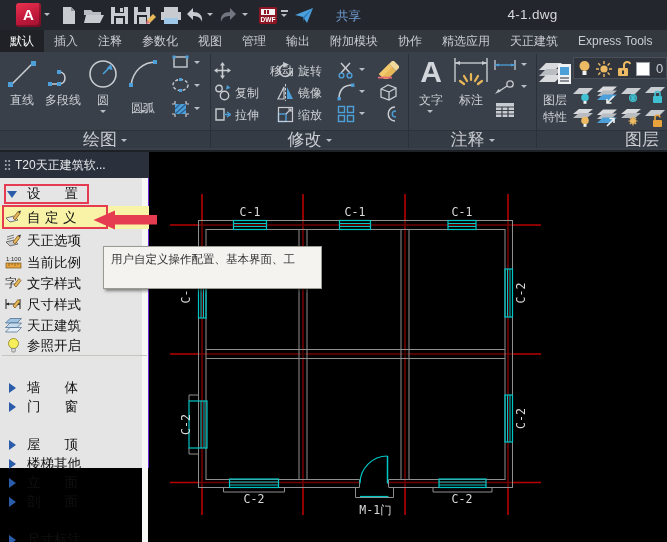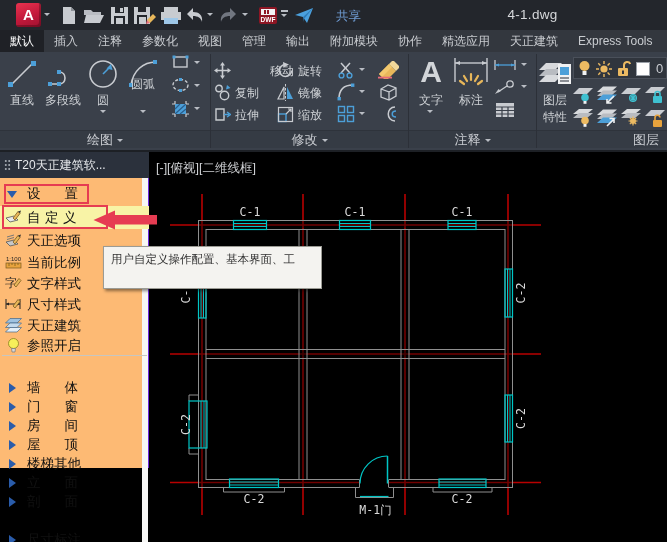--- a/index.html
+++ b/index.html
@@ -21,27 +21,27 @@
 
   
   #tabbar { left:0; top:30px; width:667px; height:22px; background:#33373e; display:flex; }
   .rtab { height:22px; line-height:22px; padding:0 10px; font-size:12px; color:#c9ccd0; white-space:nowrap; }
   .rtab.active { background:#1f2126; color:#ffffff; }
 
   
   #ribbon { left:0; top:52px; width:667px; height:100px; background:#3a404a; border-bottom:2px solid #1d2025; }
   .psep { top:2px; width:1px; height:94px; background:#2c3038; }
   .plabel-strip { top:78px; height:18px; background:rgba(0,0,0,.07); border-top:1px solid rgba(0,0,0,.12); }
-  .plabel { font-size:13px; color:#c9ccd1; line-height:18px; text-align:center; width:100%; }
+  .plabel { font-size:17px; color:#c9ccd1; line-height:18px; text-align:center; width:100%; }
   .plabel .pl-caret { display:inline-block; width:0; height:0; border:3.5px solid transparent; border-top-color:#b9bdc4; vertical-align:middle; margin-left:4px; margin-top:3px;}
   .btn-label { font-size:12px; color:#ced1d5; text-align:center; white-space:nowrap; }
   .caret-d { width:0; height:0; border:3.5px solid transparent; border-top-color:#b9bdc4; }
 
   
-  #sidebar { left:0; top:152px; width:149px; height:316px; background:#fdba74; border-right:2px solid #6d28d9; }
+  #sidebar { left:0; top:152px; width:149px; height:316px; background:#e5e5e5; border-right:2px solid #6d28d9; }
   #sb-header { left:0; top:0; width:149px; height:26px; background:#2b313c; color:#e7e9ec; font-size:12px;
     line-height:26px; padding-left:15px; }
   #sb-grip { left:4px; top:7px; width:7px; height:13px;
     background-image:radial-gradient(circle, #9aa0a8 1px, transparent 1.2px);
     background-size:3.5px 4px; }
   .sb-row { left:0; width:149px; height:19px; color:#111; font-size:13.5px; line-height:19px; white-space:nowrap; }
   .sb-row .txt { position:absolute; left:27px; top:0; }
   .sp24 .txt { letter-spacing:24px; }
   .sp4 .txt { letter-spacing:4.5px; }
   .sb-ico { position:absolute; left:5px; top:1px; width:17px; height:17px; }
@@ -165,21 +165,21 @@
       <path d="M24 6 L25.5 12 L19.5 10.5 Z" fill="#4c9fd8"></path>
     </svg>
     <div class="abs btn-label" style="left:85px;top:40px;width:36px;">圆</div>
     <div class="abs caret-d" style="left:100px;top:58px;"></div>
 
     <svg class="abs" style="left:127px;top:6px;width:32px;height:32px;" viewBox="0 0 32 32">
       <path d="M4 27 C6 13 16 4 29 4" fill="none" stroke="#c8cbd0" stroke-width="1.6"></path>
       <rect x="2" y="25" width="4" height="4" fill="#4c9fd8"></rect>
         <rect x="26" y="2" width="4" height="4" fill="#4c9fd8"></rect>
     </svg>
-    <div class="abs btn-label" style="left:125px;top:24px;width:36px;text-align:center;">圆弧</div>
+    <div class="abs btn-label" style="left:125px;top:48px;width:36px;text-align:center;">圆弧</div>
     <div class="abs caret-d" style="left:140px;top:58px;"></div>
 
     <svg class="abs" style="left:172px;top:3px;width:17px;height:14px;" viewBox="0 0 17 14">
       <rect x="2" y="2" width="13" height="10" fill="none" stroke="#c8cbd0" stroke-width="1.4"></rect>
       <rect x="0.5" y="0.5" width="3" height="3" fill="#4c9fd8"></rect>
         <rect x="13.5" y="0.5" width="3" height="3" fill="#4c9fd8"></rect>
     </svg>
     <div class="abs caret-d" style="left:194px;top:9px;"></div>
     <svg class="abs" style="left:172px;top:26px;width:17px;height:14px;" viewBox="0 0 17 14">
       <ellipse cx="8.5" cy="7" rx="7.5" ry="5.5" fill="none" stroke="#c8cbd0" stroke-width="1.4" stroke-dasharray="3 2"></ellipse>
@@ -404,21 +404,20 @@
       <path d="M11 12 L11 10 A2.5 2.5 0 0 1 16 9.5" fill="none" stroke="#e8a33d" stroke-width="1.6"></path>
     </svg>
 
     <div class="abs plabel-strip" style="left:0;width:130px;">
       <div class="plabel" style="text-align:right;padding-right:8px;"><span>图层</span></div>
     </div>
   </div>
 </div>
 
 <div id="canvas" class="abs">
-  <div id="vp-label" class="abs">[-][俯视][二维线框]</div>
   <svg id="plan-svg" width="518" height="390" viewBox="0 0 518 390">
       <line x1="53" y1="42" x2="53" y2="363" stroke="#b80000" stroke-width="1.6"></line>
       <line x1="154" y1="42" x2="154" y2="363" stroke="#b80000" stroke-width="1.6"></line>
       <line x1="256" y1="42" x2="256" y2="363" stroke="#b80000" stroke-width="1.6"></line>
       <line x1="359" y1="42" x2="359" y2="363" stroke="#b80000" stroke-width="1.6"></line>
       <line x1="21" y1="73" x2="392" y2="73" stroke="#b80000" stroke-width="1.6"></line>
       <line x1="21" y1="202" x2="392" y2="202" stroke="#b80000" stroke-width="1.6"></line>
       <line x1="21" y1="330.5" x2="392" y2="330.5" stroke="#b80000" stroke-width="1.6"></line>
       <rect x="53.25" y="72.75" width="306.5" height="258.75" fill="none" stroke="rgba(0,0,0,0.38)" stroke-width="7"></rect>
       <line x1="154" y1="78" x2="154" y2="327" stroke="rgba(0,0,0,0.38)" stroke-width="7"></line>
@@ -559,24 +558,20 @@
   <div id="sb-sep" class="abs" style="top:203px;"></div>
 
   <div class="sb-row sp24 abs" style="top:226px;">
     <span class="tri-r"></span>
     <span class="txt">墙体</span>
   </div>
   <div class="sb-row sp24 abs" style="top:245px;">
     <span class="tri-r"></span>
     <span class="txt">门窗</span>
   </div>
-  <div class="sb-row sp24 abs" style="top:264px;">
-    <span class="tri-r"></span>
-    <span class="txt">房间</span>
-  </div>
   <div class="sb-row sp24 abs" style="top:283px;">
     <span class="tri-r"></span>
     <span class="txt">屋顶</span>
   </div>
   <div class="sb-row abs" style="top:302px;">
     <span class="tri-r"></span>
     <span class="txt">楼梯其他</span>
   </div>
   <div class="sb-row sp24 abs" style="top:321px;">
     <span class="tri-r"></span>

